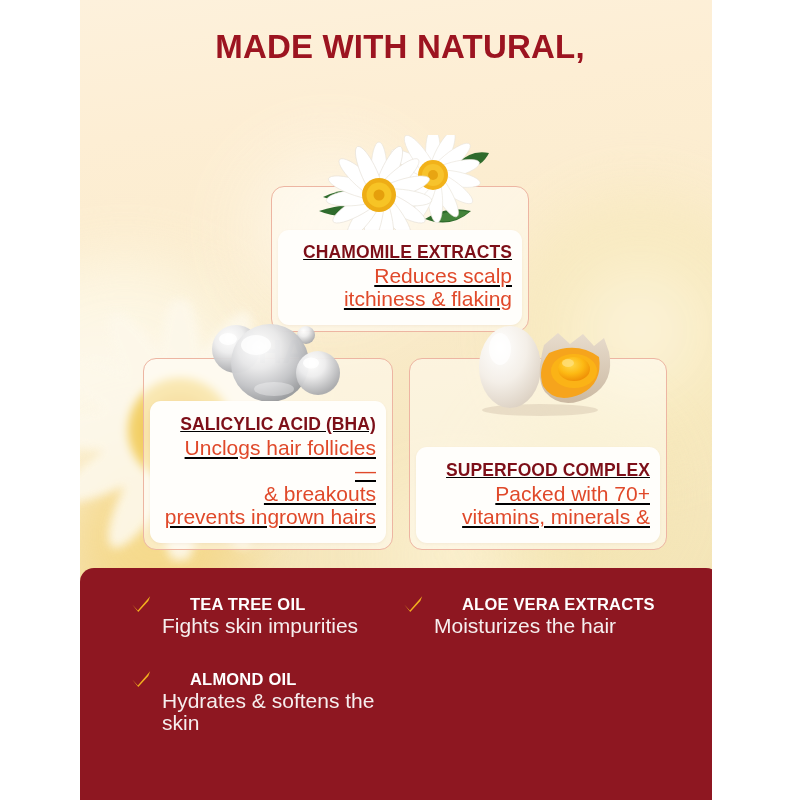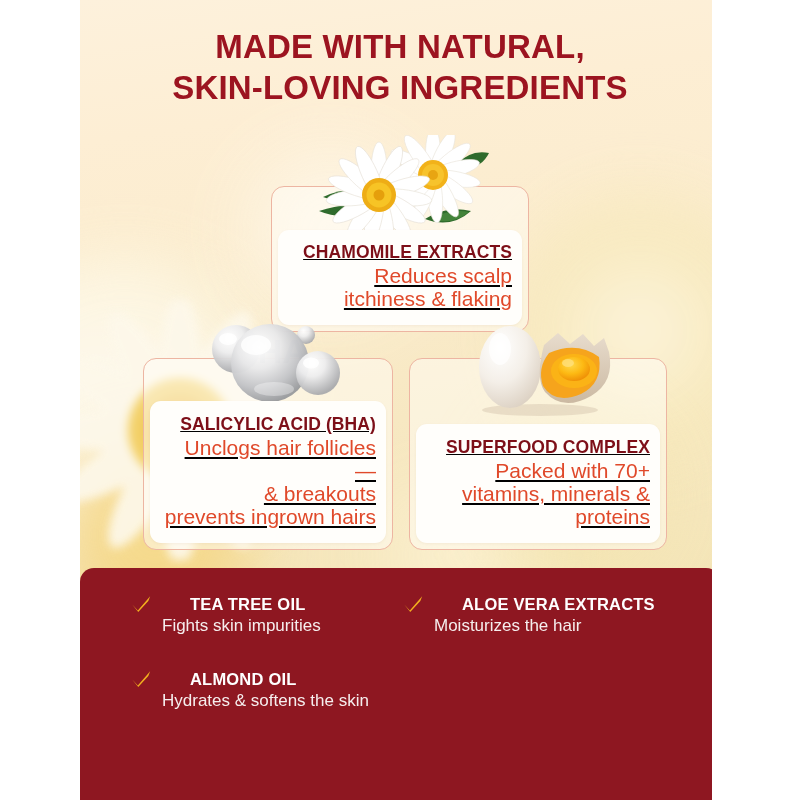--- a/index.html
+++ b/index.html
@@ -162,21 +162,21 @@
   .benefit-title {
     color: #ffffff;
     font-weight: bold;
     font-size: 16.5px;
     line-height: 21px;
     letter-spacing: .2px;
     margin-left: 28px;
   }
   .benefit-desc {
     color: #f6eeee;
-    font-size: 17px;
+    font-size: 21px;
     line-height: 22px;
   }
 </style>
 </head>
 <body>
 
 <div id="poster">
 
   <div class="bg-stage">
     <div class="blob blob-a"></div>
@@ -204,21 +204,20 @@
           <ellipse rx="16" ry="58" cy="-46" transform="rotate(330)"></ellipse>
         </g>
         <circle r="40" fill="#f3cf62"></circle>
         <circle r="28" fill="#efc24d"></circle>
       </g>
     </svg>
   </div>
 
   <div class="heading">
     <span>MADE WITH NATURAL,</span>
-    <span class="l2">SKIN-LOVING INGREDIENTS</span>
   </div>
 
   <div class="card" id="card-chamomile">
     <div class="card-photo" style="top:-52px;">
       <svg width="190" height="112" viewBox="0 0 190 112">
 
         <g fill="#2f6b2c">
           <path d="M18 62 q26 -12 50 -4 q-24 14 -50 4 z"></path>
           <path d="M14 76 q28 -10 52 -2 q-26 13 -52 2 z"></path>
           <path d="M120 84 q22 -14 46 -8 q-20 18 -46 8 z"></path>
@@ -353,21 +352,20 @@
         <ellipse cx="126" cy="60" rx="23" ry="17" fill="#fbb316"></ellipse>
         <ellipse cx="126" cy="58" rx="16" ry="12" fill="url(#yolk)"></ellipse>
         <ellipse cx="120" cy="52" rx="6" ry="4" fill="#ffe07d" opacity=".8"></ellipse>
       </svg>
     </div>
     <div class="card-panel">
       <div class="card-title">SUPERFOOD COMPLEX</div>
       <div class="card-desc">
         <div>Packed with 70+</div>
         <div>vitamins, minerals &amp;</div>
-        <div>proteins</div>
       </div>
     </div>
   </div>
 
   <div class="benefits">
 
     <div class="benefit">
       <svg class="check" viewBox="0 0 24 24">
         <path d="M2.5 11.5 L8.5 18 L22 2.5 L20 7.5 L9 19.5 Z" fill="#f2b01e"></path>
       </svg>

